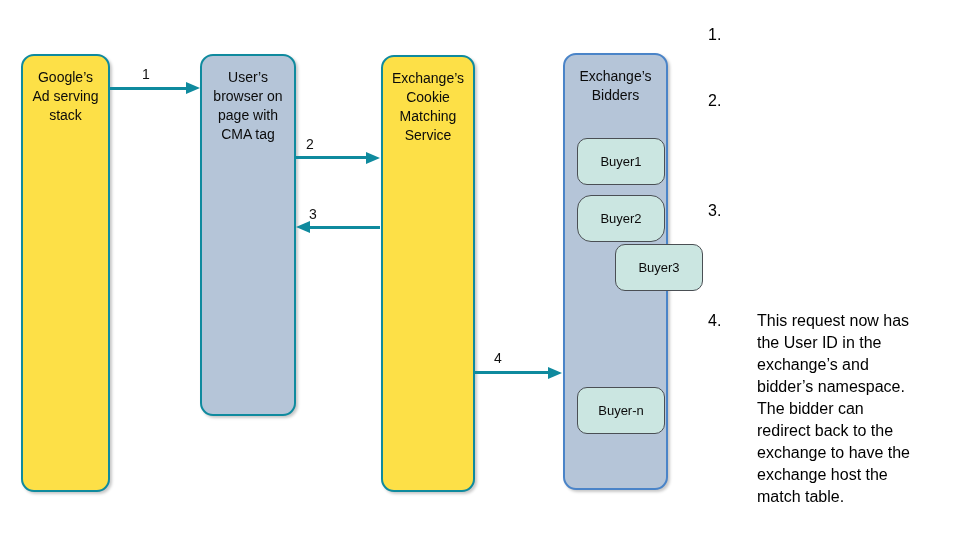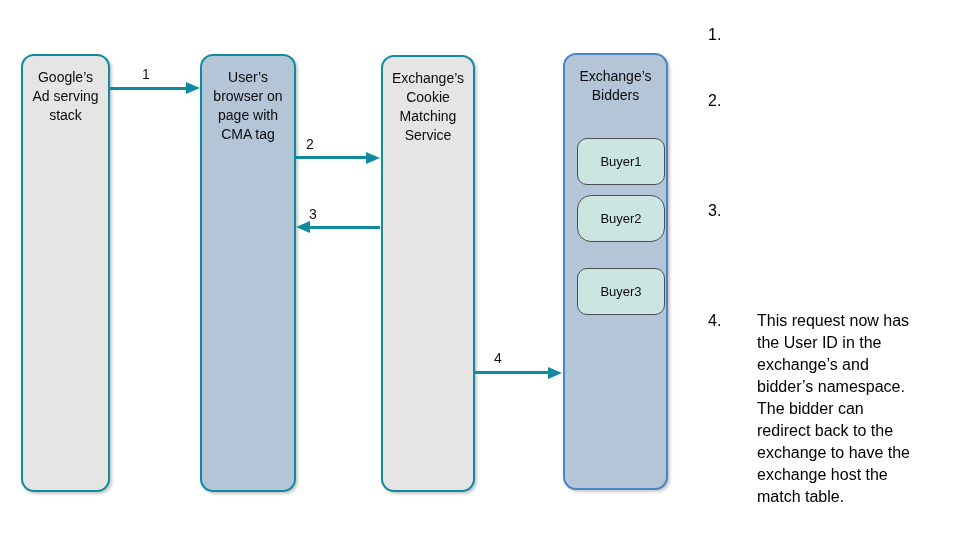--- a/index.html
+++ b/index.html
@@ -4,42 +4,42 @@
 <style>
   html,body{margin:0;padding:0;background:#ffffff;}
   body{font-family:"Liberation Sans","DejaVu Sans",sans-serif;color:#000;}
   .canvas{position:relative;width:960px;height:540px;background:#fff;overflow:hidden;}
 
   
   .box{
     position:absolute;box-sizing:border-box;border-radius:13px;
     border:2px solid #0f8a9e;box-shadow:2px 2px 3px rgba(0,0,0,0.22);
   }
-  .box.green{background:#e5e5e5;}
+  .box.green{background:#fde047;}
   .box.blue{background:#b5c5d8;}
   .box.blue-border{border-color:#4a84c8;}
   .box-label{
     padding-top:12px;text-align:center;font-size:14px;line-height:19px;
     white-space:pre-line;color:#0b0b0b;
   }
   #box-google{left:21px;top:54px;width:89px;height:438px;}
-  #box-browser{left:200px;top:54px;width:96px;height:438px;}
+  #box-browser{left:200px;top:54px;width:96px;height:362px;}
   #box-cm{left:381px;top:55px;width:94px;height:437px;}
   #box-bidders{left:563px;top:53px;width:105px;height:437px;}
 
   
   .buyer{
     position:absolute;left:12px;width:88px;height:47px;box-sizing:border-box;
     background:#cbe6e1;border:1.5px solid #4a4f54;border-radius:10px;
     display:flex;align-items:center;justify-content:center;
     font-size:13px;color:#0b0b0b;
   }
   #buyer-1{top:83px;}
   #buyer-2{top:140px;border-radius:14px;}
-  #buyer-3{top:213px;}
+  #buyer-3{top:189px;margin-left:38px;}
   #buyer-n{top:332px;}
 
   
   .arrow-line{position:absolute;height:3px;background:#0f8a9e;}
   .arrow-head{position:absolute;width:0;height:0;border-top:6px solid transparent;border-bottom:6px solid transparent;}
   .arrow-head.right{border-left:14px solid #0f8a9e;}
   .arrow-head.left{border-right:14px solid #0f8a9e;}
   .arrow-label{position:absolute;font-size:14px;color:#111;}
 
   #arrow1-line{left:110px;top:87px;width:77px;}
@@ -98,20 +98,23 @@
 Bidders</div>
     <div class="buyer" id="buyer-1">
       <span>Buyer1</span>
     </div>
     <div class="buyer" id="buyer-2">
       <span>Buyer2</span>
     </div>
     <div class="buyer" id="buyer-3">
       <span>Buyer3</span>
     </div>
+    <div class="buyer" id="buyer-n">
+      <span>Buyer-n</span>
+    </div>
   </div>
 
   <div class="arrow-line" id="arrow1-line"></div>
   <div class="arrow-head right" id="arrow1-head"></div>
   <div class="arrow-label" id="arrow1-label">1</div>
 
   <div class="arrow-line" id="arrow2-line"></div>
   <div class="arrow-head right" id="arrow2-head"></div>
   <div class="arrow-label" id="arrow2-label">2</div>
 

